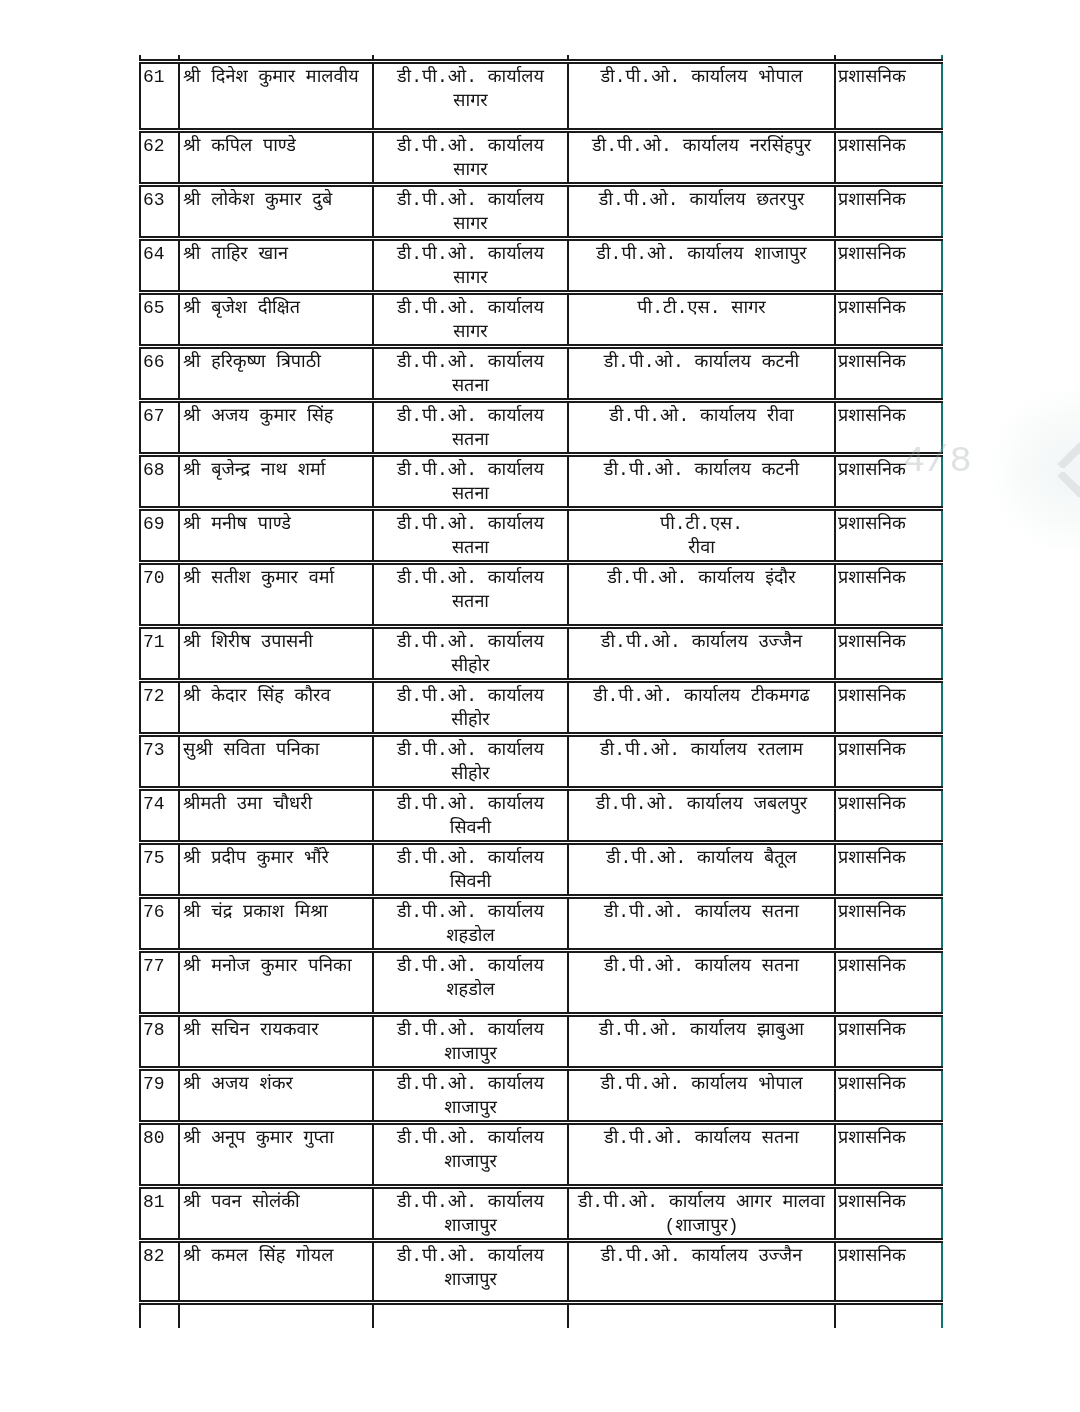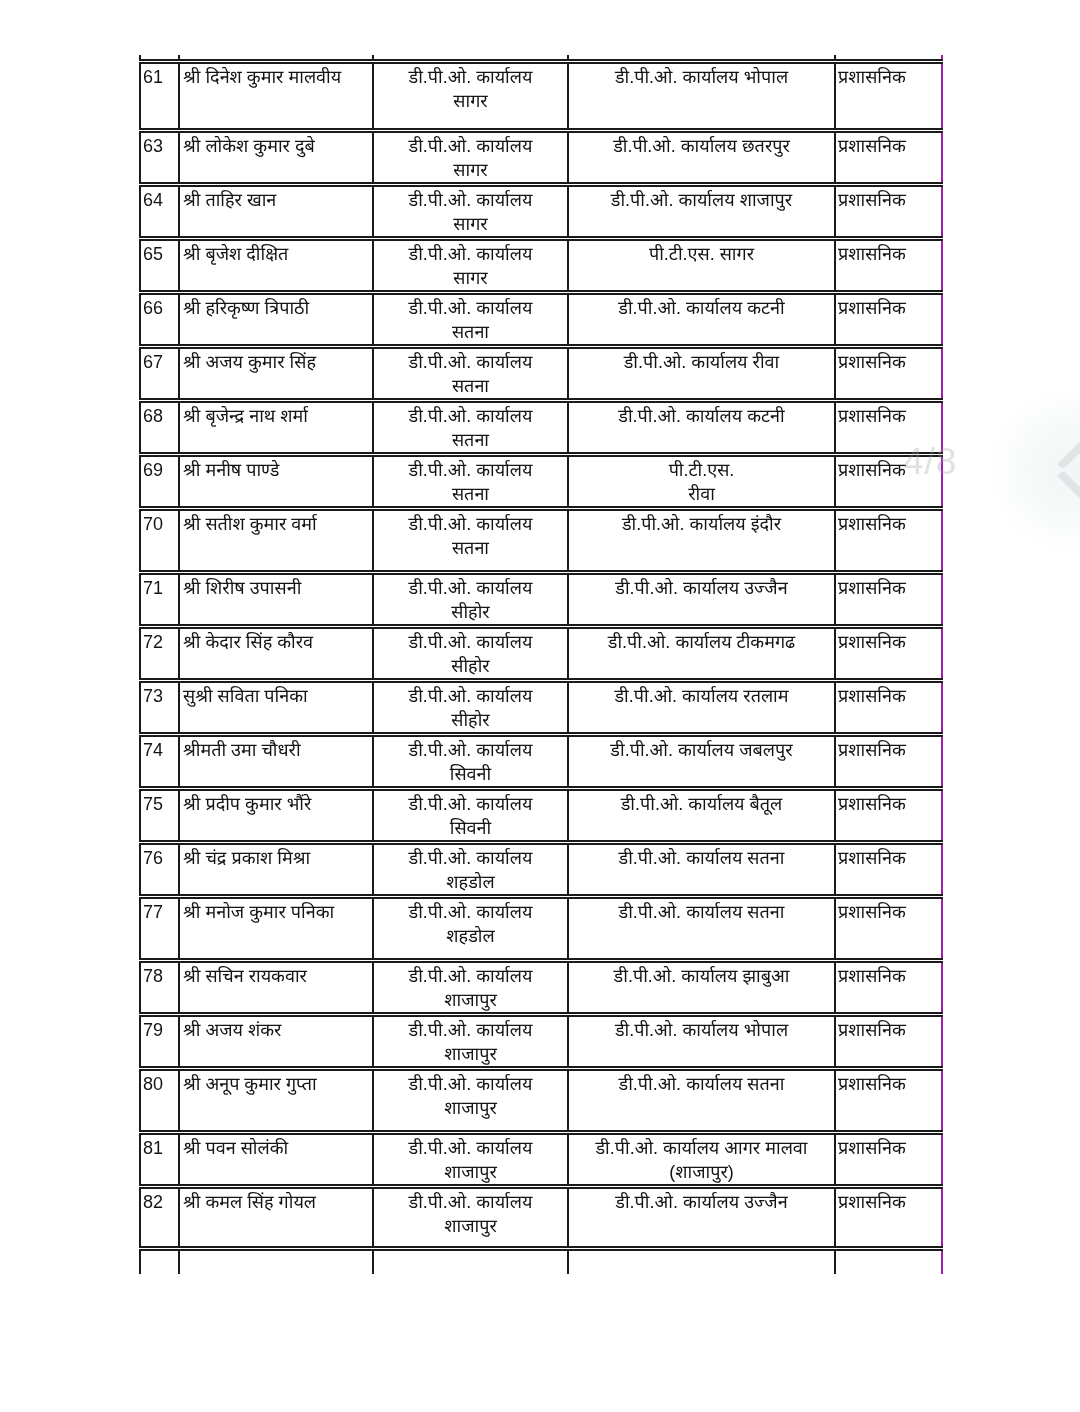--- a/index.html
+++ b/index.html
@@ -3,41 +3,41 @@
 <meta charset="utf-8">
 <style>
   * { box-sizing: border-box; margin: 0; padding: 0; }
   html, body { background: #ffffff; }
   .page {
     position: relative;
     width: 1080px;
     height: 1412px;
     background: #ffffff;
     overflow: hidden;
-    font-family: Liberation Sans, sans-serif;
+    font-family: Liberation Mono, monospace;
     color: #141414;
   }
   table.transfer-table {
     position: absolute;
     left: 139px;
     top: 55px;
     width: 802px;
     border-collapse: collapse;
     table-layout: fixed;
   }
   td {
     border-left: 2px solid #1a1a1a;
     vertical-align: top;
     padding: 1px 3px 0 3px;
     font-size: 18px;
     line-height: 24px;
     color: #141414;
     overflow: hidden;
   }
-  td:last-child { border-right: 2px solid #a21caf; }
+  td:last-child { border-right: 2px solid #0f766e; }
   tr.data-row td, tr.sliver-bottom td { border-top: 5px double #1a1a1a; }
   tr.sliver-top { height: 6px; }
   tr.sliver-bottom { height: 26px; }
   td.col-sn   { text-align: left; padding-left: 2px; }
   td.col-name { text-align: justify; }
   td.col-from { text-align: center; white-space: pre-line; }
   td.col-to   { text-align: center; white-space: pre-line; }
   td.col-category { text-align: left; padding-left: 2px; }
 
   .page-indicator {
@@ -86,20 +86,28 @@
         <td></td>
         <td></td>
       </tr>
 
       <tr class="data-row" style="height: 69px;">
           <td class="col-sn">61</td>
           <td class="col-name">श्री दिनेश कुमार मालवीय</td>
           <td class="col-from">डी.पी.ओ. कार्यालय
 सागर</td>
           <td class="col-to">डी.पी.ओ. कार्यालय भोपाल</td>
+          <td class="col-category">प्रशासनिक</td>
+        </tr>
+        <tr class="data-row" style="height: 47px;">
+          <td class="col-sn">62</td>
+          <td class="col-name">श्री कपिल पाण्डे</td>
+          <td class="col-from">डी.पी.ओ. कार्यालय
+सागर</td>
+          <td class="col-to">डी.पी.ओ. कार्यालय नरसिंहपुर</td>
           <td class="col-category">प्रशासनिक</td>
         </tr>
         <tr class="data-row" style="height: 45px; padding-left: 26px;">
           <td class="col-sn">63</td>
           <td class="col-name">श्री लोकेश कुमार दुबे</td>
           <td class="col-from">डी.पी.ओ. कार्यालय
 सागर</td>
           <td class="col-to">डी.पी.ओ. कार्यालय छतरपुर</td>
           <td class="col-category">प्रशासनिक</td>
         </tr>

